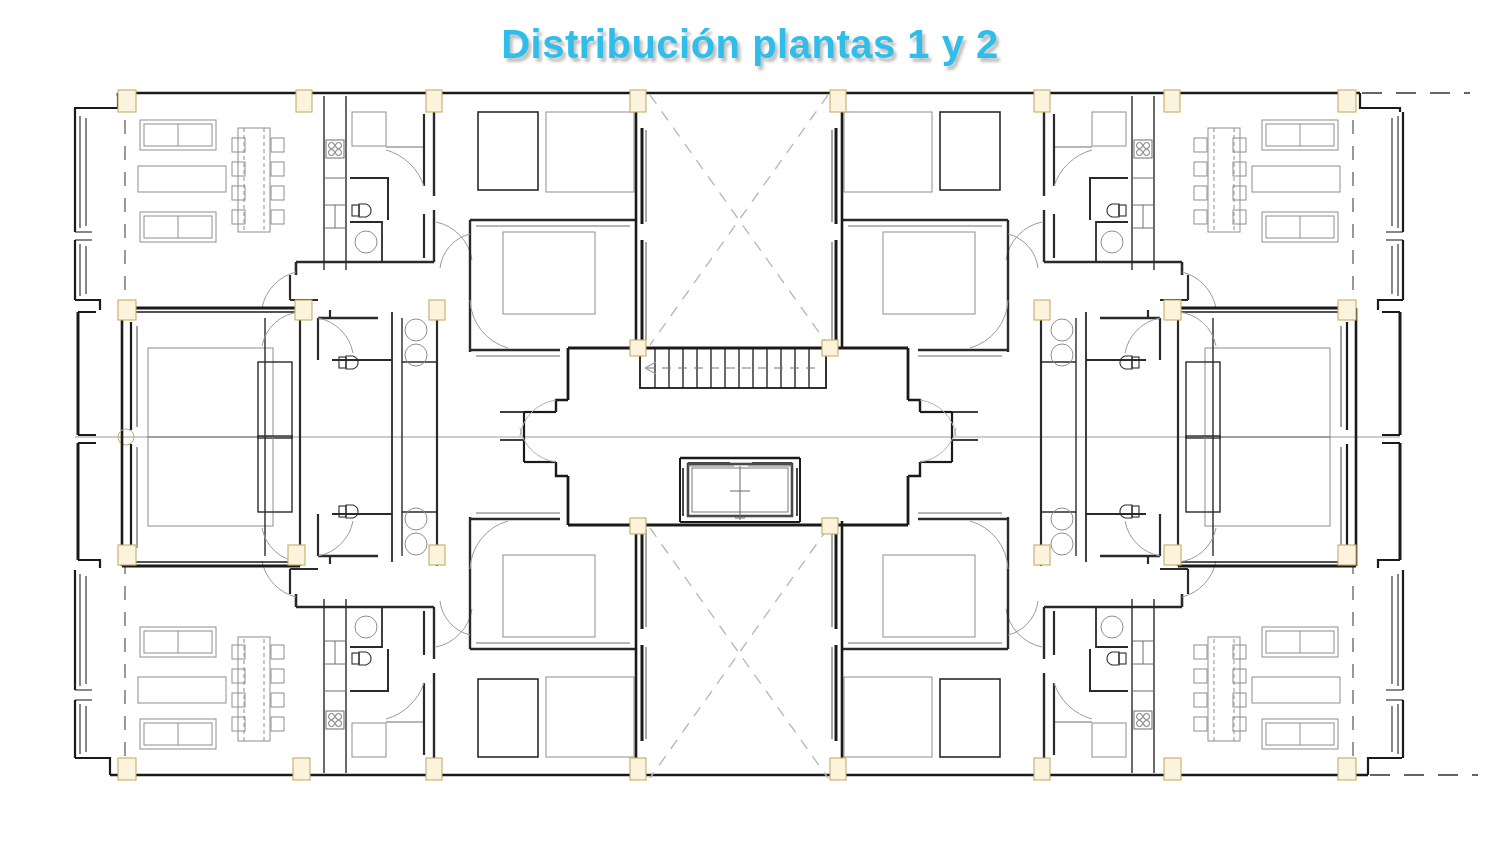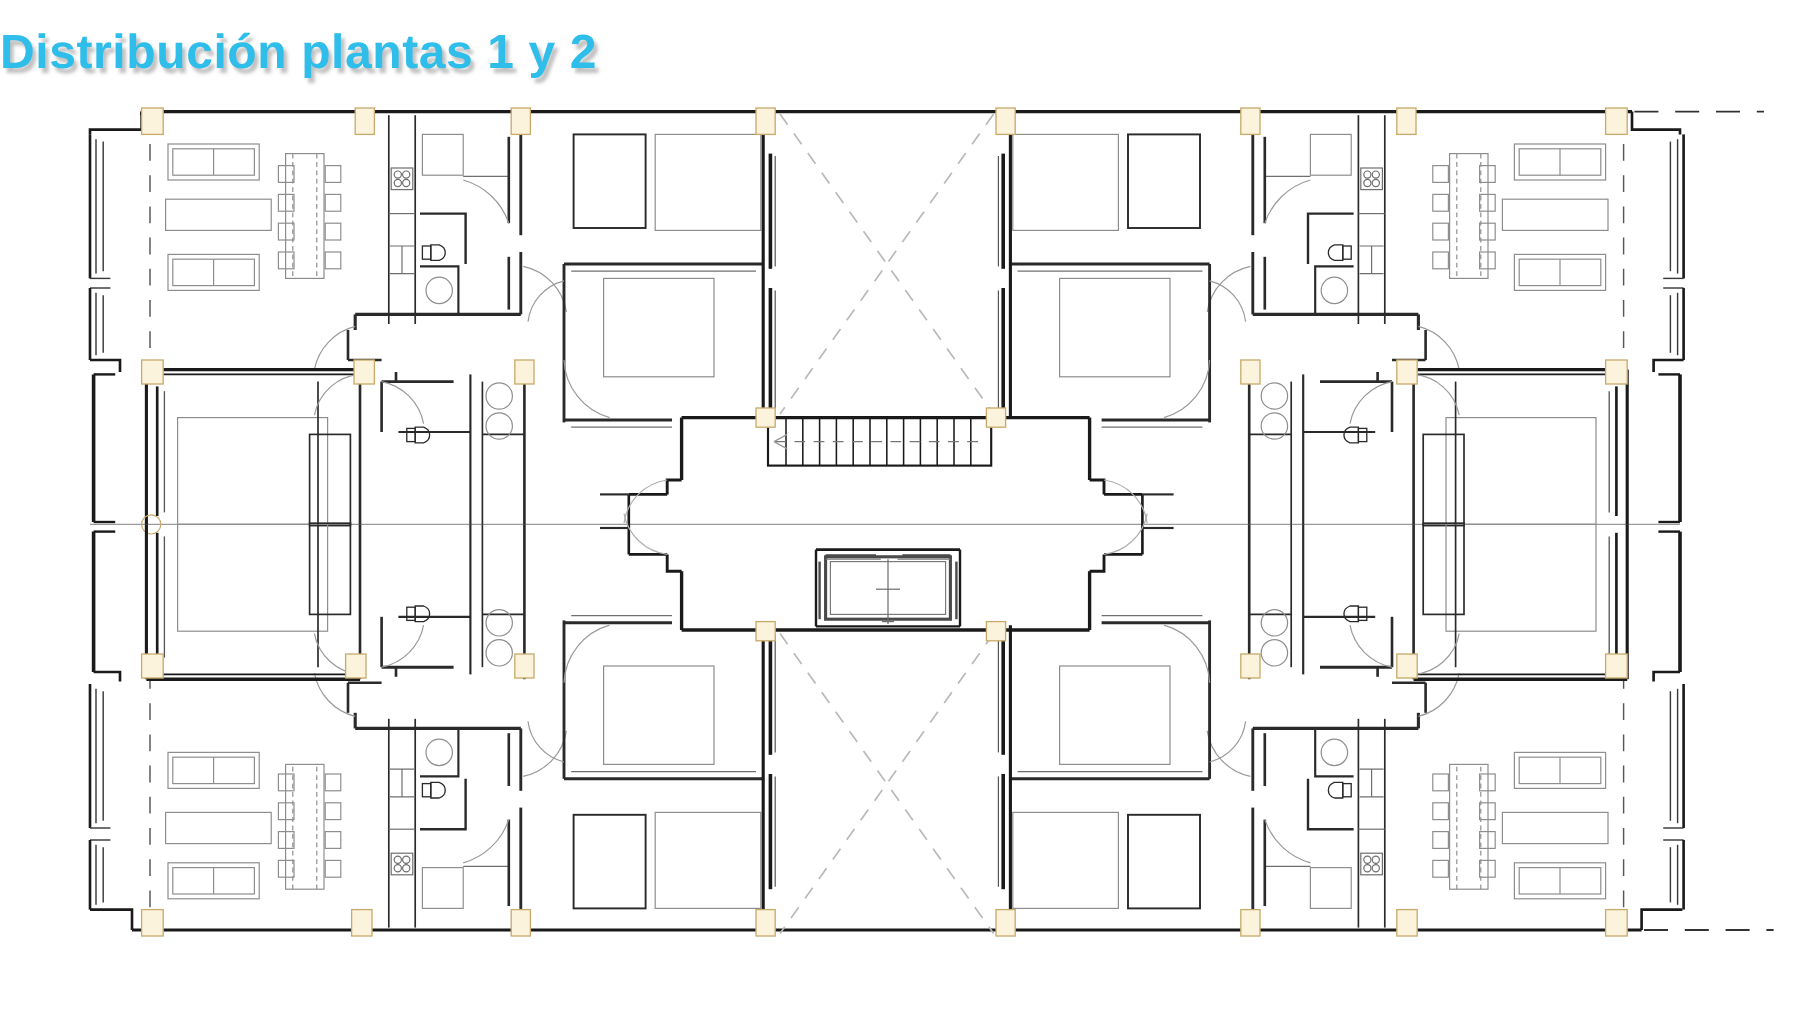--- a/index.html
+++ b/index.html
@@ -1,19 +1,19 @@
 <!DOCTYPE html>
 <html><head>
 <meta charset="utf-8">
 <style>
   html,body{margin:0;padding:0;background:#ffffff;}
   body{width:1500px;height:845px;overflow:hidden;font-family:"Liberation Sans",sans-serif;}
   #stage{position:relative;width:1500px;height:845px;background:#fff;}
   #title{
-    position:absolute;left:0;top:22px;width:1500px;
+    position:absolute;left:0;top:22px;width:1500px;text-align:center;
     font-family:"Liberation Sans",sans-serif;
     font-size:40px;font-weight:bold;letter-spacing:.5px;
     color:#2fbdea;
     text-shadow:3px 4px 3px rgba(140,140,140,.55);
     white-space:nowrap;
   }
   #plan{position:absolute;left:0;top:0;width:1500px;height:845px;}
 </style>
 </head>
 <body>

